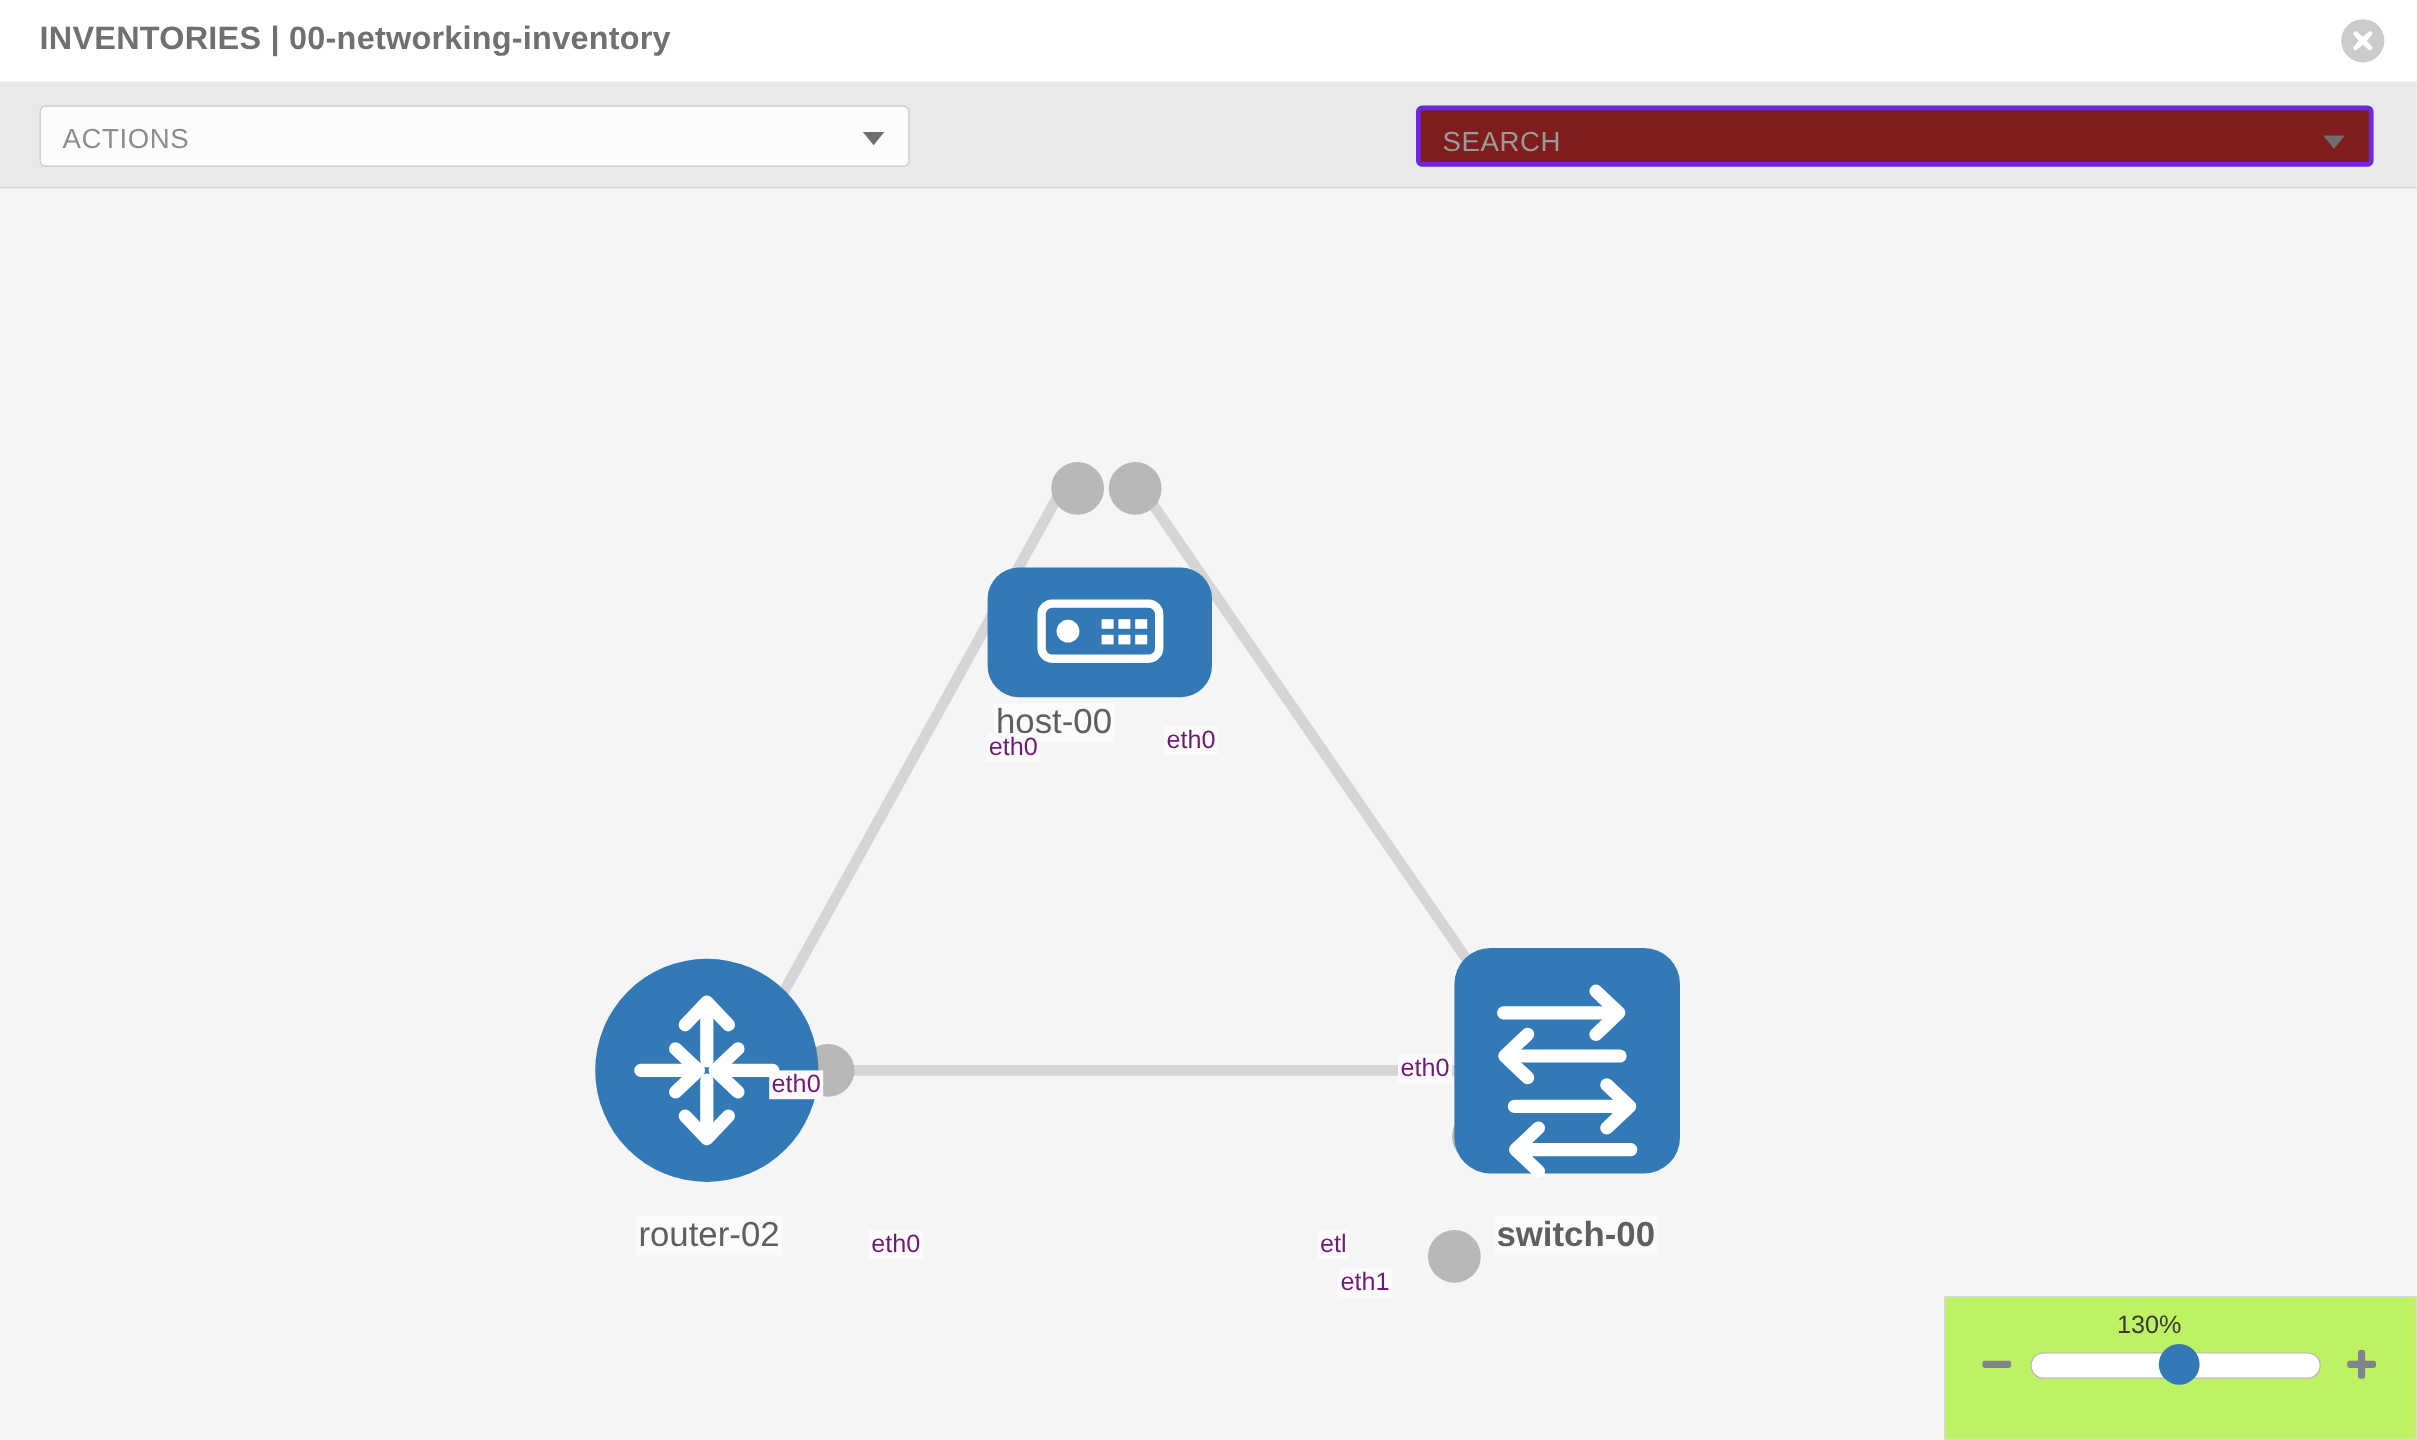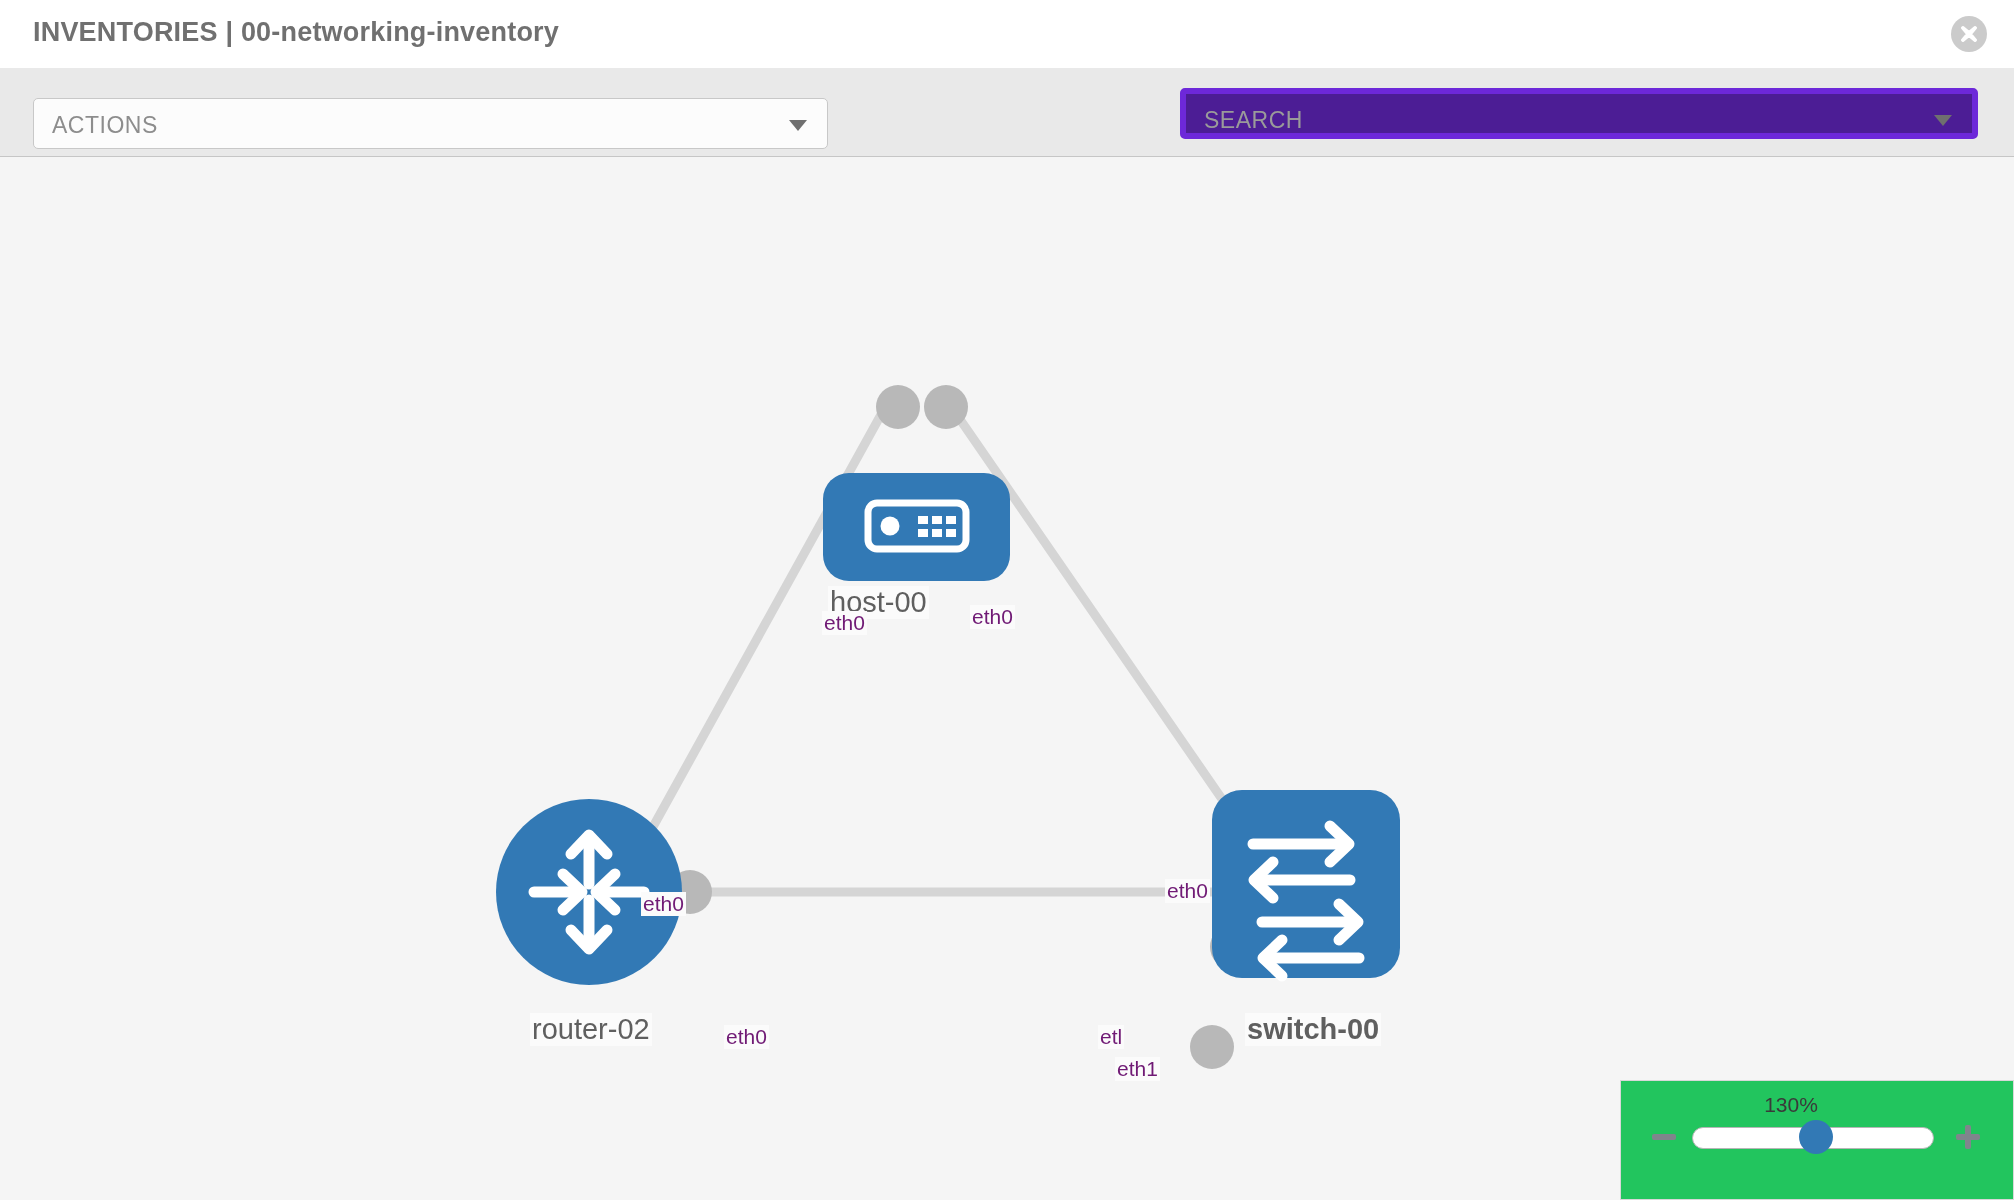--- a/index.html
+++ b/index.html
@@ -57,22 +57,22 @@
     top: 68px; left: 0;
     width: 2014px;
     height: 89px;
     background: #e9e9e9;
     border-bottom: 1px solid #c6c6c6;
     box-sizing: border-box;
   }
   .actions-select {
     position: absolute;
     left: 33px;
-    top: 30px;
-    width: 795px;
+    top: 20px;
+    width: 725px;
     height: 51px;
     background: #fcfcfc;
     border: 1px solid #c8c8c8;
     border-radius: 5px;
     box-sizing: border-box;
     cursor: pointer;
   }
   .actions-label {
     position: absolute;
     left: 18px;
@@ -99,22 +99,22 @@
   }
   .tool-icon.wrench { left: 1046px; }
   .tool-icon.key    { left: 1113px; }
 
   .search-box {
     position: absolute;
     left: 1180px;
     top: 20px;
     width: 798px;
     height: 51px;
-    background: #4c1d95;
-    border: 6px solid #6d28d9;
+    background: #7f1d1d;
+    border: 4px solid #6d28d9;
     border-radius: 5px;
     box-sizing: border-box;
     cursor: text;
   }
   .search-label {
     position: absolute;
     left: 18px;
     top: 13px;
     font-size: 23px;
     color: #9a9a9a;
@@ -157,21 +157,21 @@
     pointer-events: none;
   }
 
   
   .zoom-panel {
     position: absolute;
     left: 1620px;
     top: 1080px;
     width: 394px;
     height: 120px;
-    background: #22c55e;
+    background: #bef264;
     border: 1px solid #d8d8d8;
     box-sizing: border-box;
   }
   .zoom-percent {
     position: absolute;
     top: 12px;
     left: 0;
     width: 340px;
     text-align: center;
     font-size: 21px;

